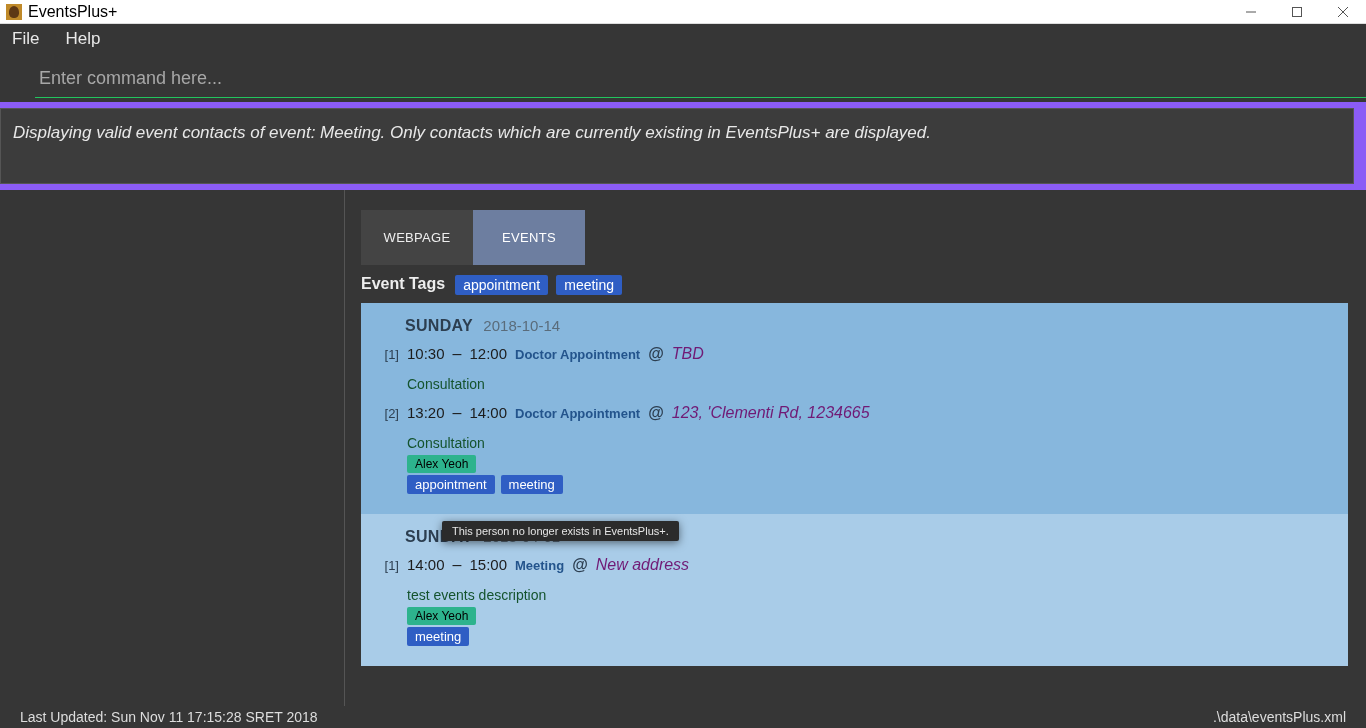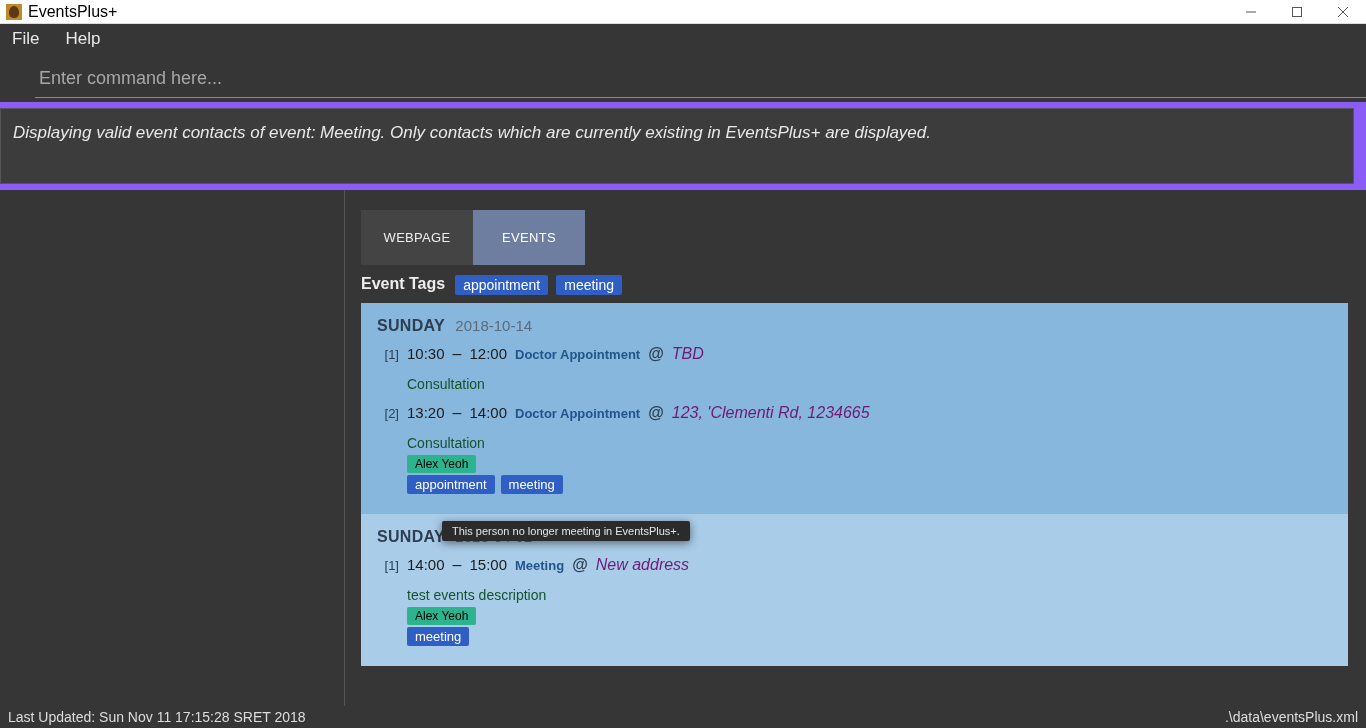--- a/index.html
+++ b/index.html
@@ -39,42 +39,42 @@
   .tab.active { background: #6d7ea0; color: #fff; }
 
   
   .tagrow { display: flex; gap: 10px; margin: 10px 0 8px 0; color: #eee; font-size: 16px; font-weight: 600; }
   .tagrow .tag { background: #2f5ec4; color: #fff; font-size: 14px; font-weight: 500; padding: 2px 8px; border-radius: 2px; }
 
   
   .day { padding: 10px 0 12px 0; }
   .day.light { background: #87b7dd; }
   .day.lighter { background: #a9cce8; }
-  .day-head { padding: 4px 16px 8px 16px; }
+  .day-head { padding: 4px 16px 8px 16px; margin-left: 28px; }
   .day-name { color: #2c3e50; font-weight: 800; font-size: 16px; letter-spacing: .3px; }
   .day-date { color: #5a6c7b; font-weight: 500; font-size: 15px; margin-left: 6px; }
 
   .event { padding: 2px 16px 8px 16px; }
   .event-line1 { display: flex; align-items: baseline; gap: 8px; flex-wrap: wrap; }
   .idx { color: #2c3e50; font-size: 13px; width: 22px; text-align: right; }
   .time { color: #1c1c1c; font-size: 15px; font-weight: 500; text-align: center; }
   .dash { color: #1c1c1c; }
   .ev-title { color: #23548c; font-weight: 700; font-size: 13px; }
   .at { color: #2c3e50; font-weight: 600; }
   .loc { color: #701a75; font-style: italic; }
   .ev-sub { margin-left: 30px; color: #14532d; font-size: 14px; padding: 2px 0; margin-top: 11px; }
   .chips { margin-left: 30px; display: flex; gap: 6px; flex-wrap: wrap; margin-top: 2px; }
   .chip-person { background: #2db38d; color: #000000; font-size: 12px; padding: 2px 8px; border-radius: 2px; }
   .chip-tag { background: #2f5ec4; color: #fff; font-size: 13px; padding: 2px 8px; border-radius: 2px; }
 
   
   .tooltip { position: absolute; background: #2b2b2b; color: #e6e6e6; font-size: 11px; padding: 4px 10px; border-radius: 2px; box-shadow: 0 2px 8px rgba(0,0,0,.5); white-space: nowrap; }
 
   
-  .footer { height: 22px; background: #363636; display: flex; align-items: center; padding: 0 8px; color: #ddd; font-size: 14px; }
+  .footer { height: 22px; background: #363636; display: flex; align-items: center; padding: 0 20px; color: #ddd; font-size: 14px; }
   .footer .spacer { flex: 1; }
 
   
   .right-pane { position: relative; }
   .events-scroll { overflow: hidden; }
 </style>
 </head>
 <body>
 
 <div class="titlebar">
@@ -180,21 +180,21 @@
             <div class="chips">
               <span class="chip-person">Alex Yeoh</span>
             </div>
             <div class="chips">
               <span class="chip-tag">meeting</span>
             </div>
           </div>
         </div>
       </div>
 
-    <div class="tooltip" id="tooltip" style="left: 97px; top: 331px;">This person no longer meeting in EventsPlus+.</div>
+    <div class="tooltip" id="tooltip" style="left: 97px; top: 331px;">This person no longer exists in EventsPlus+.</div>
   </div>
 </div>
 
 <div class="footer">
   <span>Last Updated: Sun Nov 11 17:15:28 SRET 2018</span>
   <span class="spacer"></span>
   <span>.\data\eventsPlus.xml</span>
 </div>
 
 </body></html>

